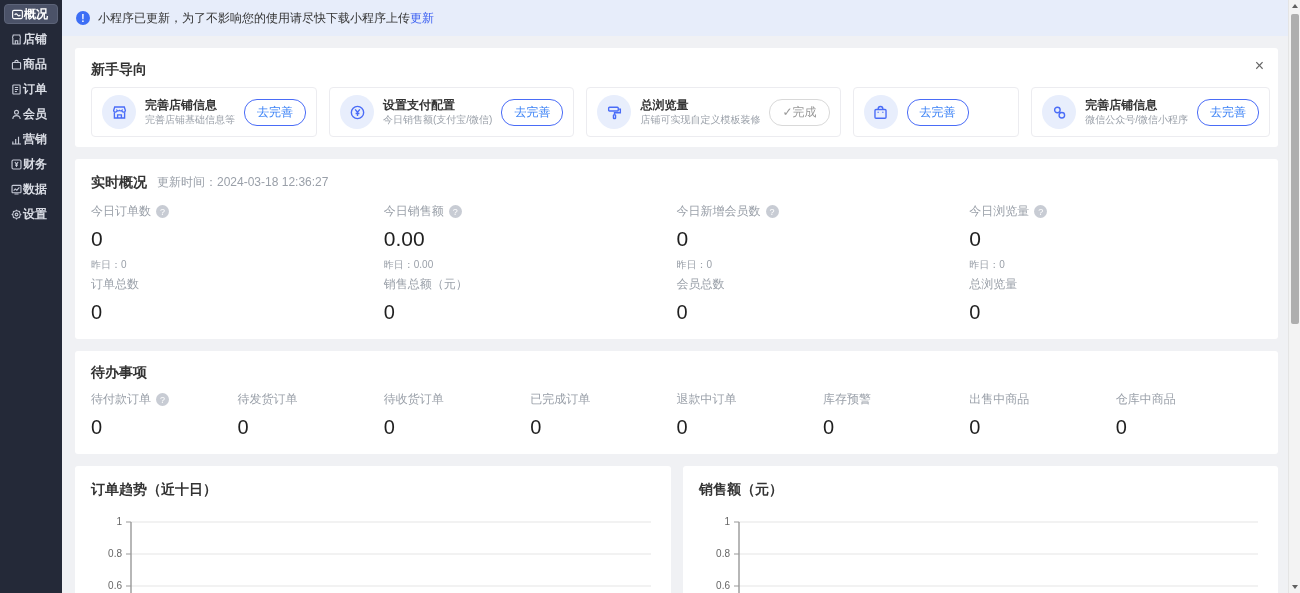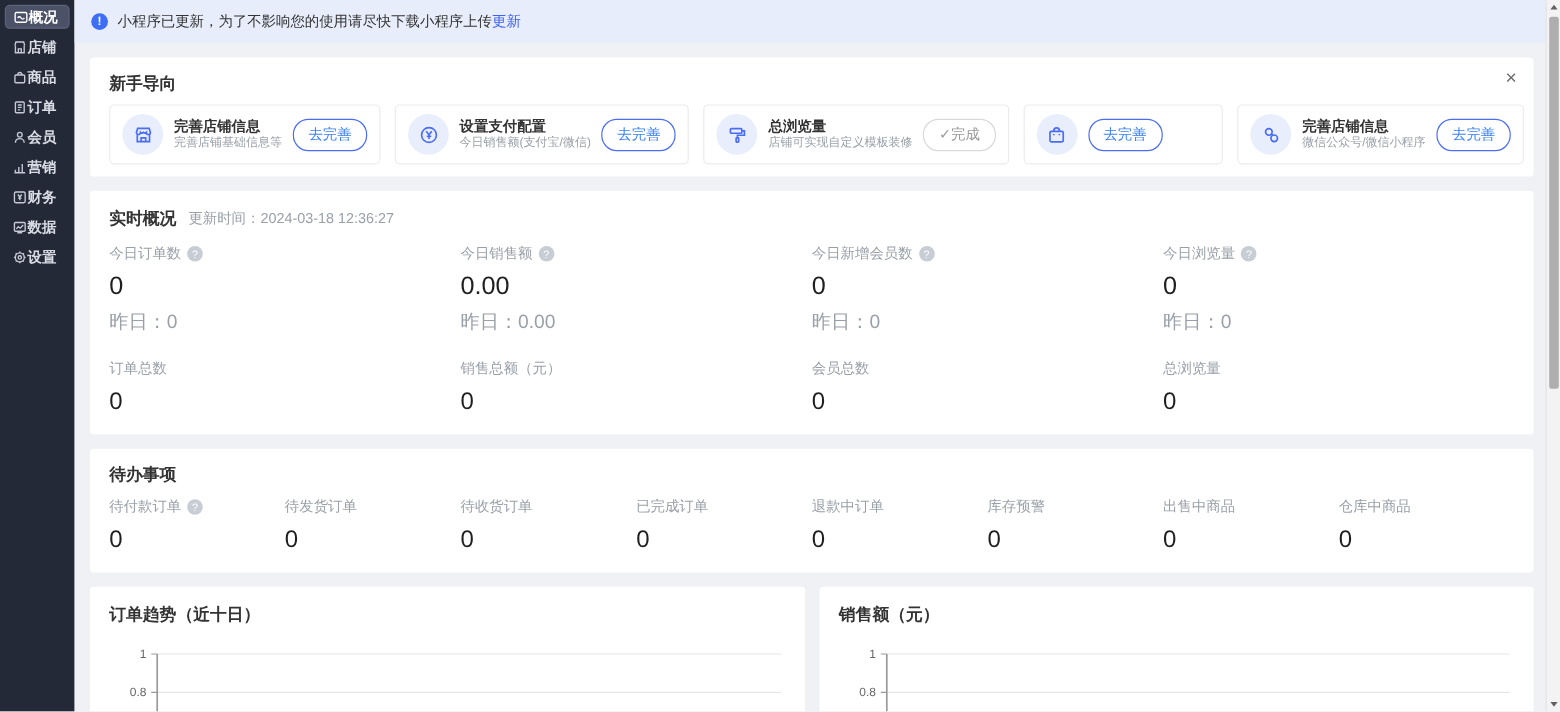--- a/index.html
+++ b/index.html
@@ -52,22 +52,22 @@
 
   
   .realtime-card { padding:14px 16px; }
   .rt-head { display:flex; align-items:flex-end; gap:10px; }
   .rt-updated { font-size:12px; color:#9aa0a9; }
   .stat-grid4 { display:grid; grid-template-columns:repeat(4,1fr); margin-top:12px; }
   .stat-label { font-size:12px; color:#9aa0a9; display:flex; align-items:center; gap:5px; }
   .help-icon { width:13px; height:13px; border-radius:50%; background:#c8ccd4; color:#fff;
     font-size:9px; display:inline-flex; align-items:center; justify-content:center; cursor:pointer; }
   .stat-value { font-size:21px; color:#1f1f1f; margin-top:6px; line-height:26px; }
-  .stat-yest { font-size:16px; color:#9aa0a9; margin-top:6px; }
-  .stat-grid4.totals { margin-top:20px; }
+  .stat-yest { font-size:10px; color:#9aa0a9; margin-top:6px; }
+  .stat-grid4.totals { margin-top:4px; }
   .stat-value.small { font-size:20px; }
 
   
   .todo-card { padding:12px 16px 14px 16px; }
   .stat-grid8 { display:grid; grid-template-columns:repeat(8,1fr); margin-top:10px; }
 
   
   .charts-row { display:flex; gap:12px; }
   .chart-card { flex:1; height:290px; padding:14px 16px; }
   .chart-box { margin-top:14px; }

